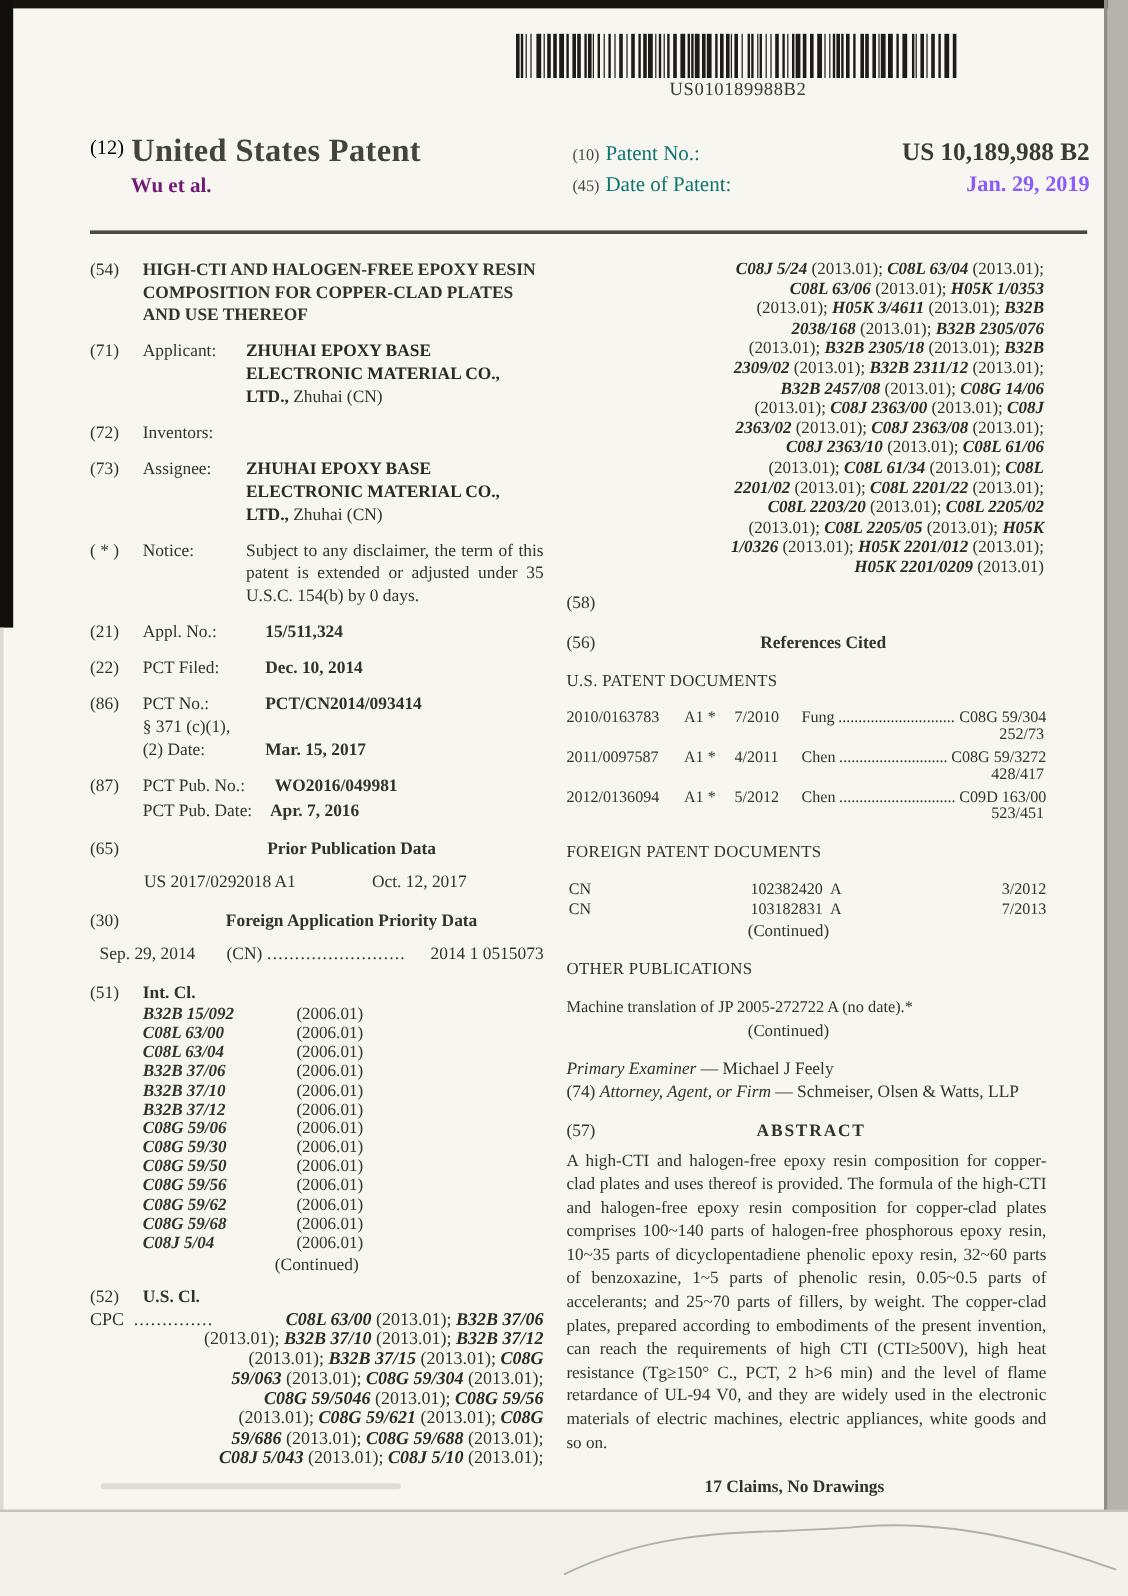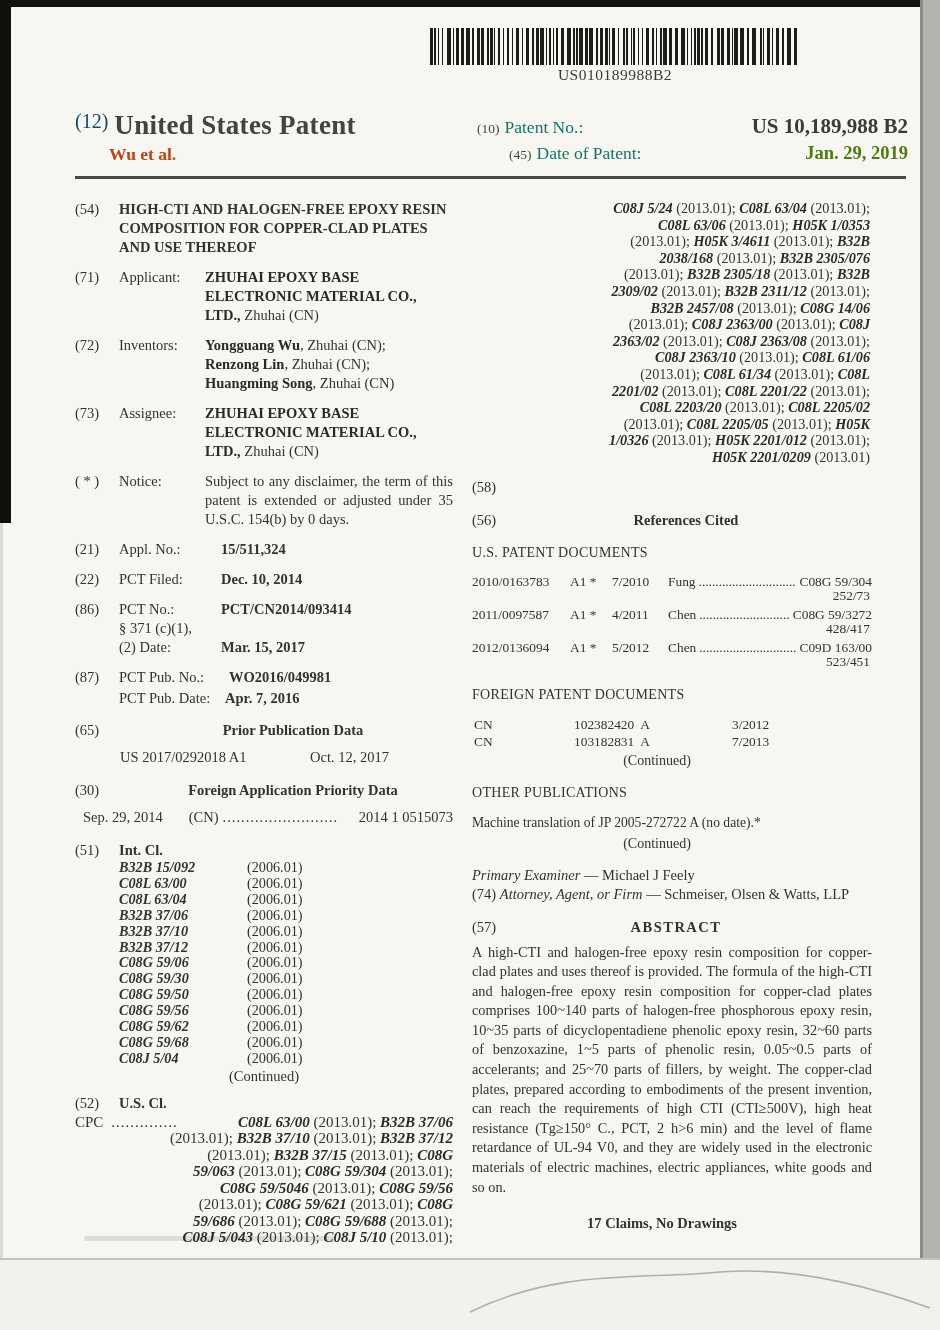--- a/index.html
+++ b/index.html
@@ -24,28 +24,28 @@
 
   
   .barcode-wrap{margin-left:352px;width:376px;text-align:center;}
   .barcode-svg{display:block;margin:10px auto 0 auto;}
   .barcode-text{font-size:15.5px;letter-spacing:.5px;color:#3a3833;margin-top:1px;}
 
   
   .header{display:flex;margin-top:26px;}
   .h-left{width:402px;flex:none;}
   .h-right{flex:1;padding-top:4px;}
-  .kind-num{font-size:20px;vertical-align:6px;margin-right:6px;color:#0c4a6e;}
+  .kind-num{font-size:17px;vertical-align:6px;margin-right:6px;color:#000000;}
   .main-title{font-size:27px;font-weight:bold;color:#45433d;letter-spacing:.3px;}
-  .authors{font-size:17.5px;font-weight:bold;margin:3px 0 0 34px;color:#c2410c;}
+  .authors{font-size:17.5px;font-weight:bold;margin:3px 0 16px 34px;color:#701a75;}
   .h-row{display:flex;justify-content:space-between;align-items:baseline;}
   .h-lbl-num{font-size:13.5px;margin-right:5px;color:#4a4842;}
   .h-lbl{font-size:17.5px;font-weight:normal;color:#0f766e;}
   .h-val-big{font-size:21px;font-weight:bold;color:#3c3a34;}
-  .h-val{font-size:18.5px;font-weight:bold;color:#4d7c0f;}
+  .h-val{font-size:18.5px;font-weight:bold;color:#8b5cf6;}
   .rule{height:3px;background:#4a4943;border:0;margin:11px 0 0 0;width:831px;}
 
   
   .cols{display:flex;margin-top:21px;gap:19px;}
   .col-l{width:378px;flex:none;font-size:14.5px;line-height:19px;}
   .col-r{width:400px;flex:none;font-size:14.5px;line-height:19px;}
   b{color:#2c2a25;}
   .sec{display:flex;margin-bottom:11px;}
   .sec .num{width:44px;flex:none;}
   .sec .lbl{width:86px;flex:none;}
@@ -86,21 +86,21 @@
   .refs-heading{margin-top:14px;}
   .docs-title{text-align:left;font-size:14px;margin:13px 0 12px 0;padding-right:36px;letter-spacing:.3px;}
   .refrow{display:flex;font-size:13.4px;line-height:15px;}
   .refrow .rnum{width:98px;flex:none;}
   .refrow .rkind{width:40px;flex:none;}
   .refrow .rdate{width:56px;flex:none;padding-left:2px;}
   .refrow .rname{flex:none;}
   .refrow .rdots{flex:1;overflow:hidden;white-space:nowrap;margin:0 3px;}
   .refrow .rcls{flex:none;}
   .refrow2{text-align:right;font-size:13.4px;line-height:14px;margin-bottom:4px;padding-right:2px;}
-  .forrow{display:flex;font-size:13.4px;line-height:17px;margin-left:2px;}
+  .forrow{display:flex;font-size:13.4px;line-height:17px;margin-left:2px;justify-content:space-between;}
   .forrow .fcc{width:100px;flex:none;}
   .forrow .fnum{width:130px;flex:none;white-space:pre;}
   .forrow .fdate{flex:none;margin-left:28px;}
   .cont-ctr{text-align:center;font-size:14px;line-height:17px;margin:2px 0 10px 0;padding-right:30px;}
   .otherpub{font-size:13.6px;line-height:17px;margin-top:10px;}
   .examiner{margin-top:14px;line-height:19.5px;}
   .abstract-head{display:flex;margin-top:13px;margin-bottom:6px;}
   .abstract-head .num{width:44px;flex:none;}
   .abstract-head .ht{flex:1;text-align:center;font-weight:bold;letter-spacing:1.5px;padding-right:36px;}
   .abstract{text-align:justify;font-size:14.3px;line-height:19.6px;}
@@ -212,21 +212,21 @@
       <div>
         <span class="kind-num">(12)</span><span class="main-title">United States Patent</span>
       </div>
       <div class="authors">Wu et al.</div>
     </div>
     <div class="h-right">
       <div class="h-row">
         <span><span class="h-lbl-num">(10)</span><span class="h-lbl">Patent No.:</span></span>
         <span class="h-val-big">US 10,189,988 B2</span>
       </div>
-      <div class="h-row" style="margin-top:4px;margin-left:32px;">
+      <div class="h-row" style="margin-top:4px;">
         <span><span class="h-lbl-num">(45)</span><span class="h-lbl">Date of Patent:</span></span>
         <span class="h-val">Jan. 29, 2019</span>
       </div>
     </div>
   </div>
 
   <hr class="rule">
 
   <div class="cols">
 
@@ -239,25 +239,20 @@
 
       <div class="sec">
         <span class="num">(71)</span>
         <span class="lbl">Applicant:</span>
         <span class="bodytext"><b>ZHUHAI EPOXY BASE ELECTRONIC MATERIAL CO., LTD.,</b><span> Zhuhai (CN)</span></span>
       </div>
 
       <div class="sec">
         <span class="num">(72)</span>
         <span class="lbl">Inventors:</span>
-        <span class="bodytext">
-            <div><b>Yongguang Wu</b>, Zhuhai (CN);</div>
-            <div><b>Renzong Lin</b>, Zhuhai (CN);</div>
-            <div><b>Huangming Song</b>, Zhuhai (CN)</div>
-          </span>
       </div>
 
       <div class="sec">
         <span class="num">(73)</span>
         <span class="lbl">Assignee:</span>
         <span class="bodytext"><b>ZHUHAI EPOXY BASE ELECTRONIC MATERIAL CO., LTD.,</b><span> Zhuhai (CN)</span></span>
       </div>
 
       <div class="sec">
         <span class="num">( * )</span>

